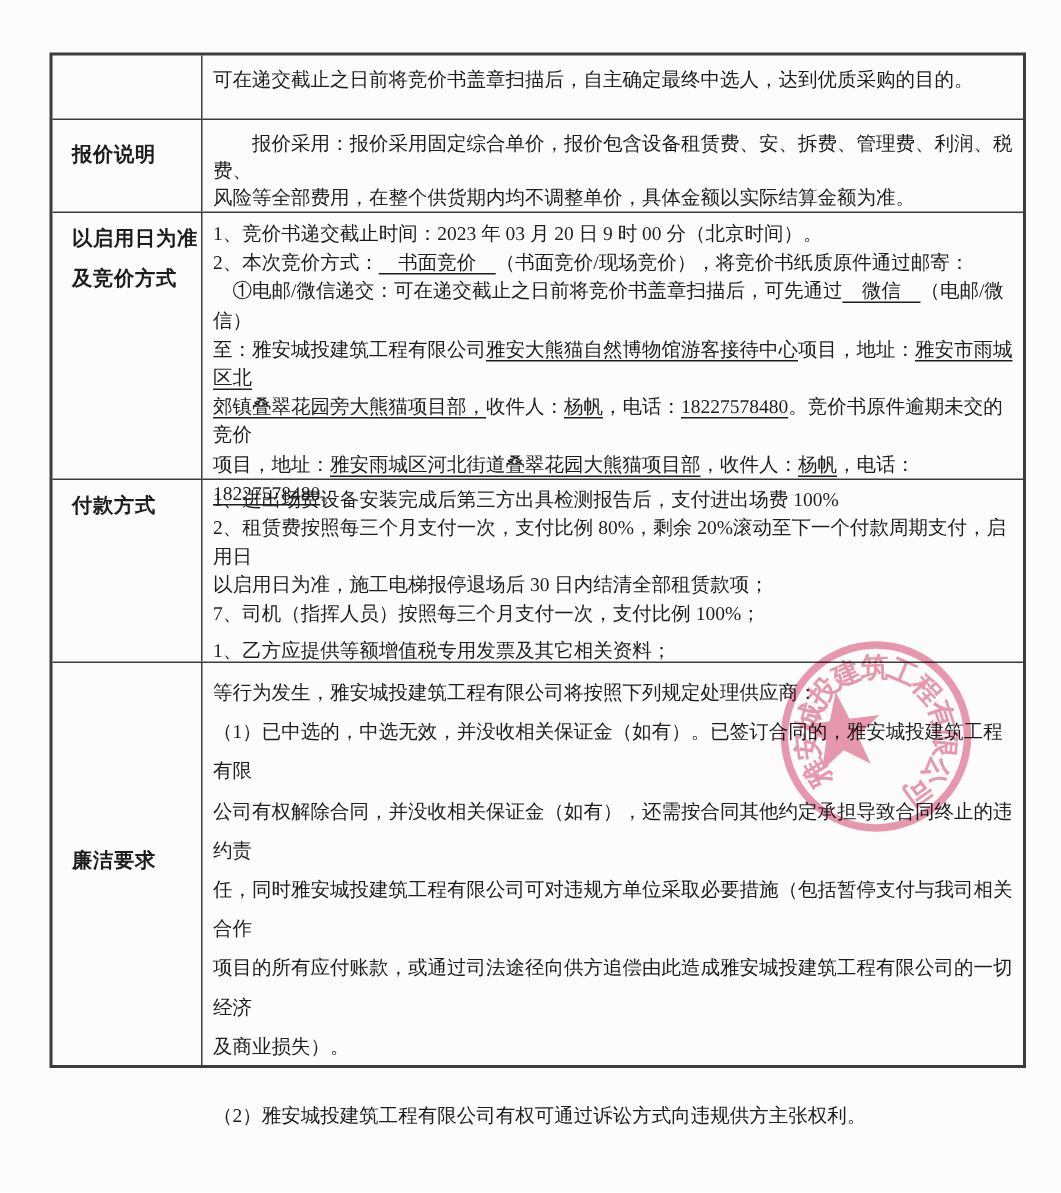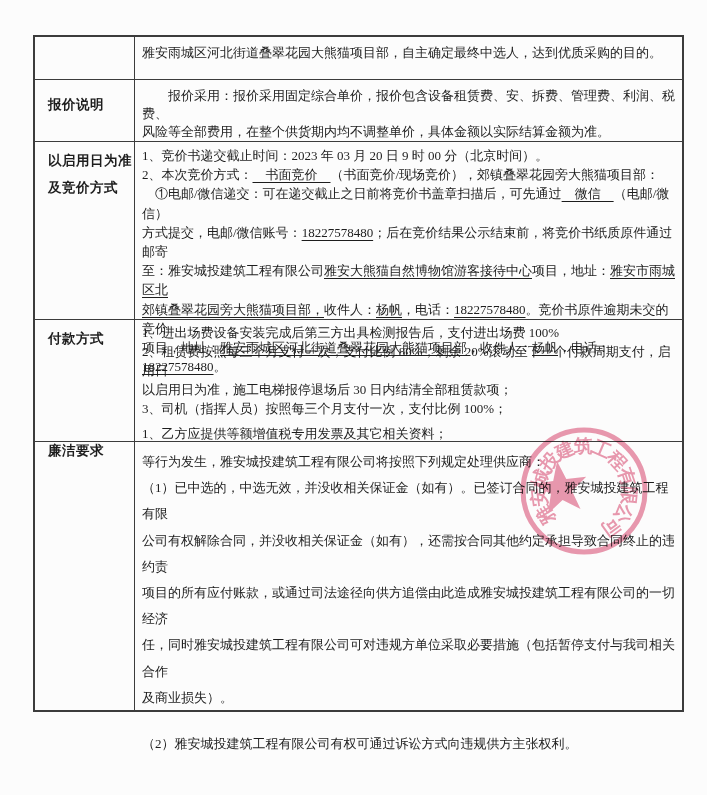--- a/index.html
+++ b/index.html
@@ -17,105 +17,104 @@
     box-sizing:border-box;
     background:transparent;
   }
   .row{display:flex;box-sizing:border-box;border-bottom:1.4px solid #3c3c3c;}
   .row:last-child{border-bottom:none;}
   .label-cell{
     width:100px;flex:0 0 100px;box-sizing:border-box;
     border-right:1.4px solid #3c3c3c;
     padding-left:13px;
     display:flex;flex-direction:column;
-    font-weight:700;font-size:13.5px;letter-spacing:.5px;
+    font-weight:700;font-size:13.5px;letter-spacing:.5px;font-family:Liberation Mono, monospace;
   }
   .label-line{line-height:18px;}
   .content-cell{
     flex:1;box-sizing:border-box;
     padding-left:7px;padding-right:5px;
     font-size:13px;
   }
   .line{white-space:normal;}
   .u{text-decoration:underline;text-underline-offset:3px;text-decoration-thickness:1px;}
 
   
   .r0{height:43px}  .r0 .content-cell{padding-top:5px}  .r0 .line{line-height:21px}
   .r1{height:62px}  .r1 .content-cell{padding-top:7px}  .r1 .line{line-height:18px}
   .r1 .label-cell{padding-top:16px}
   .r2{height:178px} .r2 .content-cell{padding-top:4px}  .r2 .line{line-height:19.2px}
   .r2 .label-cell{padding-top:10px} .r2 .label-line{margin-bottom:9px}
   .r3{height:122px} .r3 .content-cell{padding-top:3px}  .r3 .line{line-height:19px}
   .r3 .line:empty{height:6px} .r3 .label-cell{padding-top:10px}
   .r4{height:268px} .r4 .content-cell{padding-top:7px}  .r4 .line{line-height:26.2px}
-  .r4 .line:empty{height:20px} .r4 .label-cell{justify-content:flex-start}
+  .r4 .line:empty{height:20px} .r4 .label-cell{justify-content:center}
 
   .seal{
     position:absolute;left:511px;top:412px;width:147px;height:158px;
     mix-blend-mode:multiply;opacity:.8;pointer-events:none;
   }
 </style>
 </head>
 <body>
 
 <div class="page">
   <div class="doc-table" id="doc-table">
       <div class="row r0">
         <div class="label-cell"></div>
         <div class="content-cell">
-          <div class="line"><span>雅安雨城区河北街道叠翠花园大熊猫项目部，自主确定最终中选人，达到优质采购的目的。</span></div>
+          <div class="line"><span>可在递交截止之日前将竞价书盖章扫描后，自主确定最终中选人，达到优质采购的目的。</span></div>
         </div>
       </div>
       <div class="row r1">
         <div class="label-cell">
           <div class="label-line">报价说明</div>
         </div>
         <div class="content-cell">
           <div class="line"><span>　　报价采用：报价采用固定综合单价，报价包含设备租赁费、安、拆费、管理费、利润、税费、</span></div>
           <div class="line"><span>风险等全部费用，在整个供货期内均不调整单价，具体金额以实际结算金额为准。</span></div>
         </div>
       </div>
       <div class="row r2">
         <div class="label-cell">
           <div class="label-line">以启用日为准</div>
           <div class="label-line">及竞价方式</div>
         </div>
         <div class="content-cell">
           <div class="line"><span>1、竞价书递交截止时间：2023 年 03 月 20 日 9 时 00 分（北京时间）。</span></div>
-          <div class="line"><span>2、本次竞价方式：</span><span class="u">　书面竞价　</span><span>（书面竞价/现场竞价），郊镇叠翠花园旁大熊猫项目部：</span></div>
+          <div class="line"><span>2、本次竞价方式：</span><span class="u">　书面竞价　</span><span>（书面竞价/现场竞价），将竞价书纸质原件通过邮寄：</span></div>
           <div class="line"><span>　①电邮/微信递交：可在递交截止之日前将竞价书盖章扫描后，可先通过</span><span class="u">　微信　</span><span>（电邮/微信）</span></div>
-          <div class="line"><span>方式提交，电邮/微信账号：</span><span class="u">18227578480</span><span>；后在竞价结果公示结束前，将竞价书纸质原件通过邮寄</span></div>
           <div class="line"><span>至：雅安城投建筑工程有限公司</span><span class="u">雅安大熊猫自然博物馆游客接待中心</span><span>项目，地址：</span><span class="u">雅安市雨城区北</span></div>
           <div class="line"><span class="u">郊镇叠翠花园旁大熊猫项目部，</span><span>收件人：</span><span class="u">杨帆</span><span>，电话：</span><span class="u">18227578480</span><span>。竞价书原件逾期未交的竞价</span></div>
           <div class="line"><span>项目，地址：</span><span class="u">雅安雨城区河北街道叠翠花园大熊猫项目部</span><span>，收件人：</span><span class="u">杨帆</span><span>，电话：</span><span class="u">18227578480</span><span>。</span></div>
         </div>
       </div>
       <div class="row r3">
         <div class="label-cell">
           <div class="label-line">付款方式</div>
         </div>
         <div class="content-cell">
           <div class="line"><span>1、进出场费设备安装完成后第三方出具检测报告后，支付进出场费 100%</span></div>
           <div class="line"><span>2、租赁费按照每三个月支付一次，支付比例 80%，剩余 20%滚动至下一个付款周期支付，启用日</span></div>
           <div class="line"><span>以启用日为准，施工电梯报停退场后 30 日内结清全部租赁款项；</span></div>
-          <div class="line"><span>3、司机（指挥人员）按照每三个月支付一次，支付比例 100%；</span></div>
+          <div class="line"><span>7、司机（指挥人员）按照每三个月支付一次，支付比例 100%；</span></div>
           <div class="line"></div>
           <div class="line"><span>1、乙方应提供等额增值税专用发票及其它相关资料；</span></div>
         </div>
       </div>
       <div class="row r4">
         <div class="label-cell">
           <div class="label-line">廉洁要求</div>
         </div>
         <div class="content-cell">
           <div class="line"><span>等行为发生，雅安城投建筑工程有限公司将按照下列规定处理供应商：</span></div>
           <div class="line"><span>（1）已中选的，中选无效，并没收相关保证金（如有）。已签订合同的，雅安城投建筑工程有限</span></div>
           <div class="line"><span>公司有权解除合同，并没收相关保证金（如有），还需按合同其他约定承担导致合同终止的违约责</span></div>
+          <div class="line"><span>任，同时雅安城投建筑工程有限公司可对违规方单位采取必要措施（包括暂停支付与我司相关合作</span></div>
           <div class="line"><span>项目的所有应付账款，或通过司法途径向供方追偿由此造成雅安城投建筑工程有限公司的一切经济</span></div>
-          <div class="line"><span>任，同时雅安城投建筑工程有限公司可对违规方单位采取必要措施（包括暂停支付与我司相关合作</span></div>
           <div class="line"><span>及商业损失）。</span></div>
           <div class="line"></div>
           <div class="line"><span>（2）雅安城投建筑工程有限公司有权可通过诉讼方式向违规供方主张权利。</span></div>
         </div>
       </div>
     </div>
   <svg class="seal" id="seal-svg" viewBox="0 0 147 158" xmlns="http://www.w3.org/2000/svg">
       <circle cx="73" cy="79" r="61" fill="none" stroke="#e5809b" stroke-width="5"></circle>
       <polygon points="46.1,49.3 55.3,67.1 75.2,64.7 61.0,78.9 69.5,97.1 51.6,88.1 36.9,101.7 39.9,81.9 22.4,72.1 42.2,68.9" fill="#e5809b"></polygon>
       <text x="34.8" y="102.8" fill="#e5809b" font-size="18.5" font-weight="700" text-anchor="middle" dominant-baseline="central" transform="rotate(-122.0 34.8 102.8)">雅</text>

